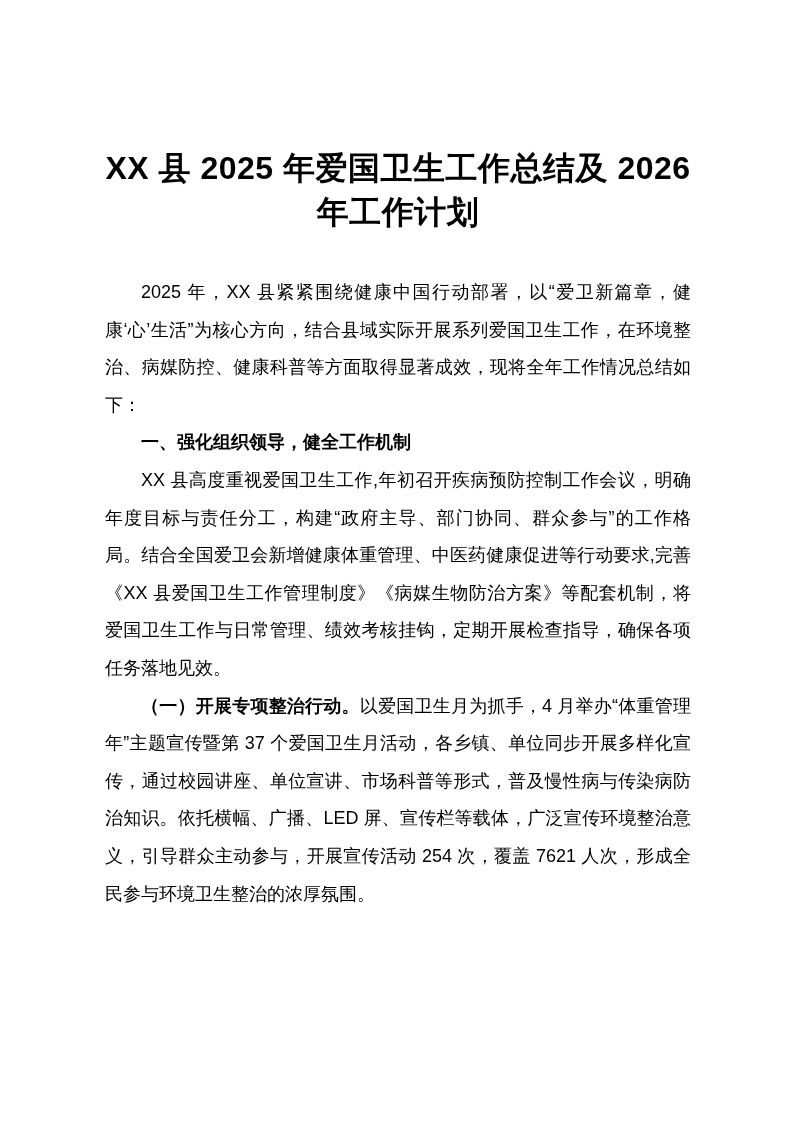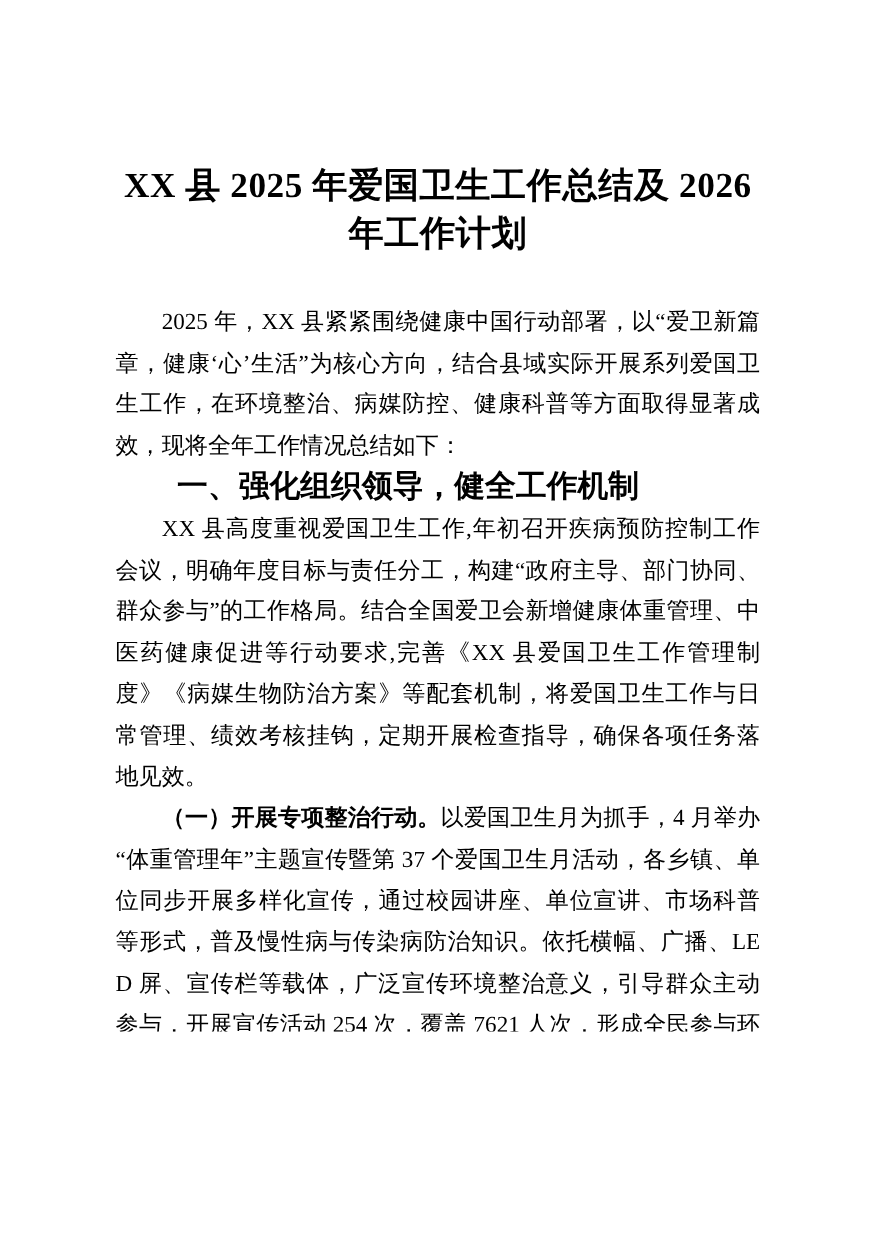--- a/index.html
+++ b/index.html
@@ -6,49 +6,49 @@
     margin: 0;
     padding: 0;
     background: #ffffff;
   }
   .page {
     position: relative;
     width: 793px;
     height: 938px;
     background: #ffffff;
     color: #000000;
-    font-family: Liberation Serif, serif;
+    font-family: Liberation Sans, sans-serif;
     overflow: hidden;
   }
   .content {
     position: absolute;
     left: 105px;
     top: 146px;
     width: 586px;
   }
   .doc-title {
     margin: 0 0 40px 0;
     font-size: 32px;
     line-height: 44px;
     font-weight: bold;
     text-align: center;
     letter-spacing: 0.5px;
   }
   .para {
     margin: 0;
-    font-size: 21px;
+    font-size: 18px;
     line-height: 37.6px;
     text-align: justify;
     text-justify: inter-ideograph;
     text-indent: 2em;
     word-break: break-all;
   }
   .heading {
     margin: 0;
-    font-size: 28px;
+    font-size: 18px;
     line-height: 37.6px;
     font-weight: bold;
     text-indent: 2em;
   }
   .lead {
     font-weight: bold;
   }
   .footer {
     position: absolute;
     left: 0;

